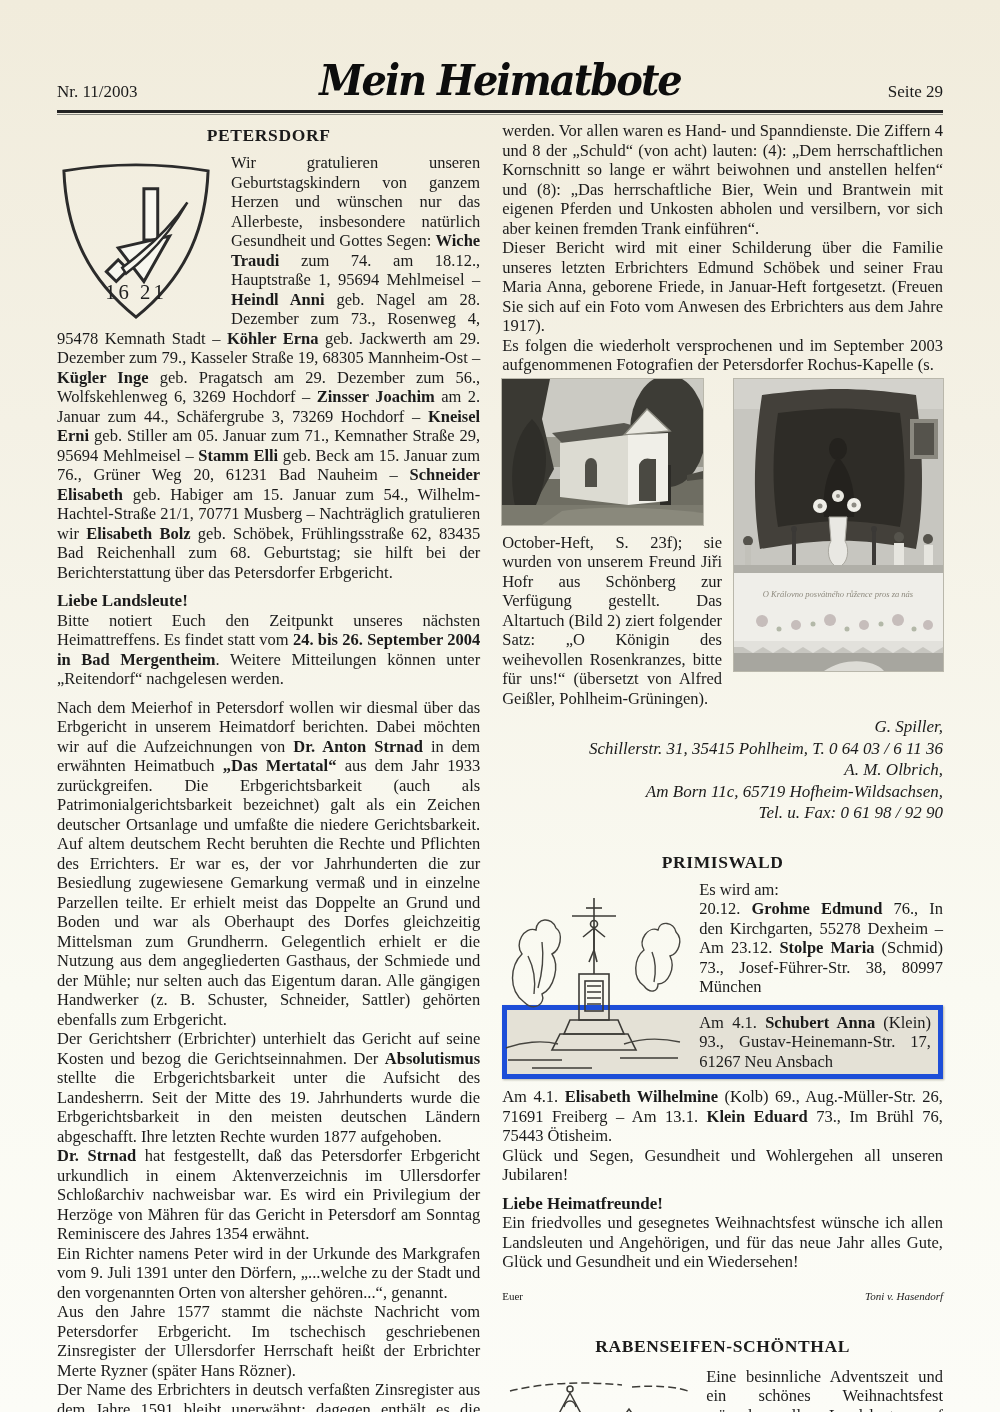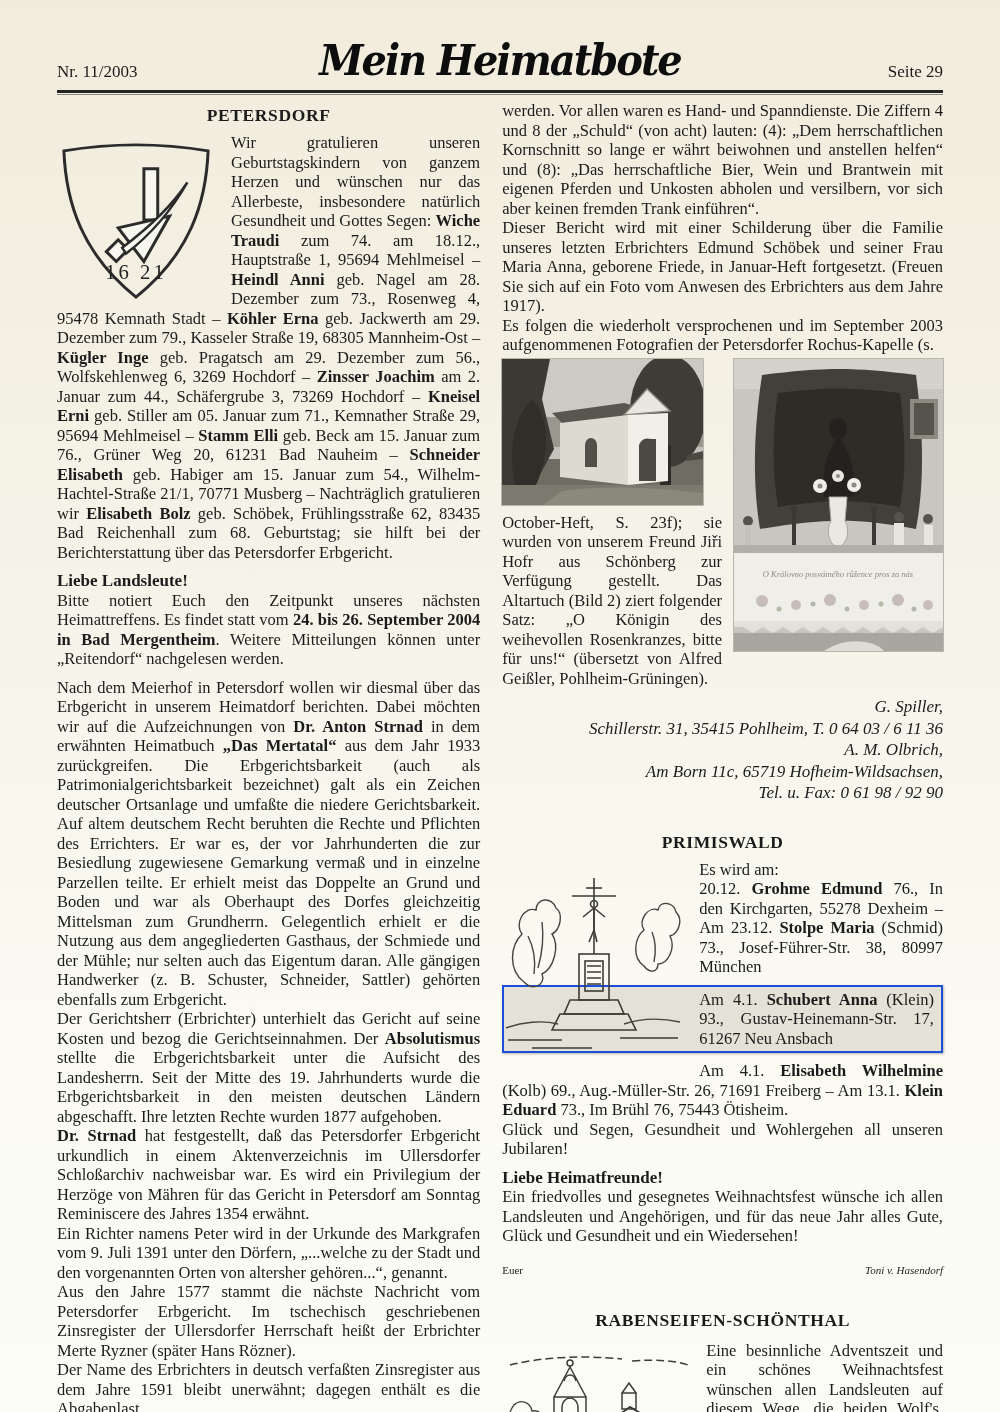--- a/index.html
+++ b/index.html
@@ -2,21 +2,21 @@
 <html><head>
 <meta charset="utf-8">
 <style>
   html,body{margin:0;padding:0;}
   body{
     width:1000px;height:1412px;overflow:hidden;
     background:linear-gradient(180deg,#f1ecdc 0%,#f4f1e5 30%,#fafaf2 70%,#fcfcf7 100%);
     font-family:"Liberation Serif", serif;
     color:#1b1b1b;
   }
-  .page{padding:40px 57px 0 57px;height:1372px;box-sizing:border-box;}
+  .page{padding:60px 57px 0 57px;height:1372px;box-sizing:border-box;}
   
   .hdr{position:relative;height:50px;}
   .hdr .issue{position:absolute;left:0;bottom:8px;font-size:17px;}
   .hdr .pageno{position:absolute;right:0;bottom:8px;font-size:17px;}
   .hdr .masthead{
     position:absolute;left:0;right:0;top:-4px;text-align:center;
     font-family:"DejaVu Serif", serif;font-weight:bold;font-style:italic;
     font-size:40px;letter-spacing:-2px;transform:scaleY(1.05);color:#0d0d0d;
   }
   .hdr-rule{border-top:3px solid #232323;border-bottom:1px solid #8a8a82;height:1px;margin-bottom:6px;}
@@ -33,21 +33,21 @@
   .crest-float{float:left;width:158px;height:166px;margin:6px 16px 2px 0;}
   .altar-float{float:right;width:209px;height:292px;margin:4px 0 6px 12px;}
   .chapel-fig{width:201px;height:146px;margin:4px 0 8px 0;}
   .crucifix-float{float:left;width:185px;height:202px;margin:2px 12px 0 0;}
   .church-float{float:left;width:190px;height:155px;margin:4px 14px 0 0;}
   .photo{box-shadow:0 0 0 1px #b9b7ab;}
   
   .contacts{margin-top:8px;text-align:right;font-style:italic;font-size:17px;line-height:21.5px;}
   
   .notice-box{
-    border:2px solid #1d4ed8;background:#e4e1d6;box-shadow:1px 1px 2px #b9b6a9;
+    border:5px solid #1d4ed8;background:#e4e1d6;box-shadow:1px 1px 2px #b9b6a9;
     padding:3px 7px;margin:8px 0;font-size:16.5px;line-height:19.5px;text-align:justify;
   }
   .sign-row{display:flex;justify-content:space-between;font-size:11px;margin-top:18px;}
   .sign-row .it{font-style:italic;}
   .primiswald-head{margin-top:28px;}
   .raben-head{margin-top:34px;margin-bottom:10px;}
 </style>
 </head>
 <body>
 

